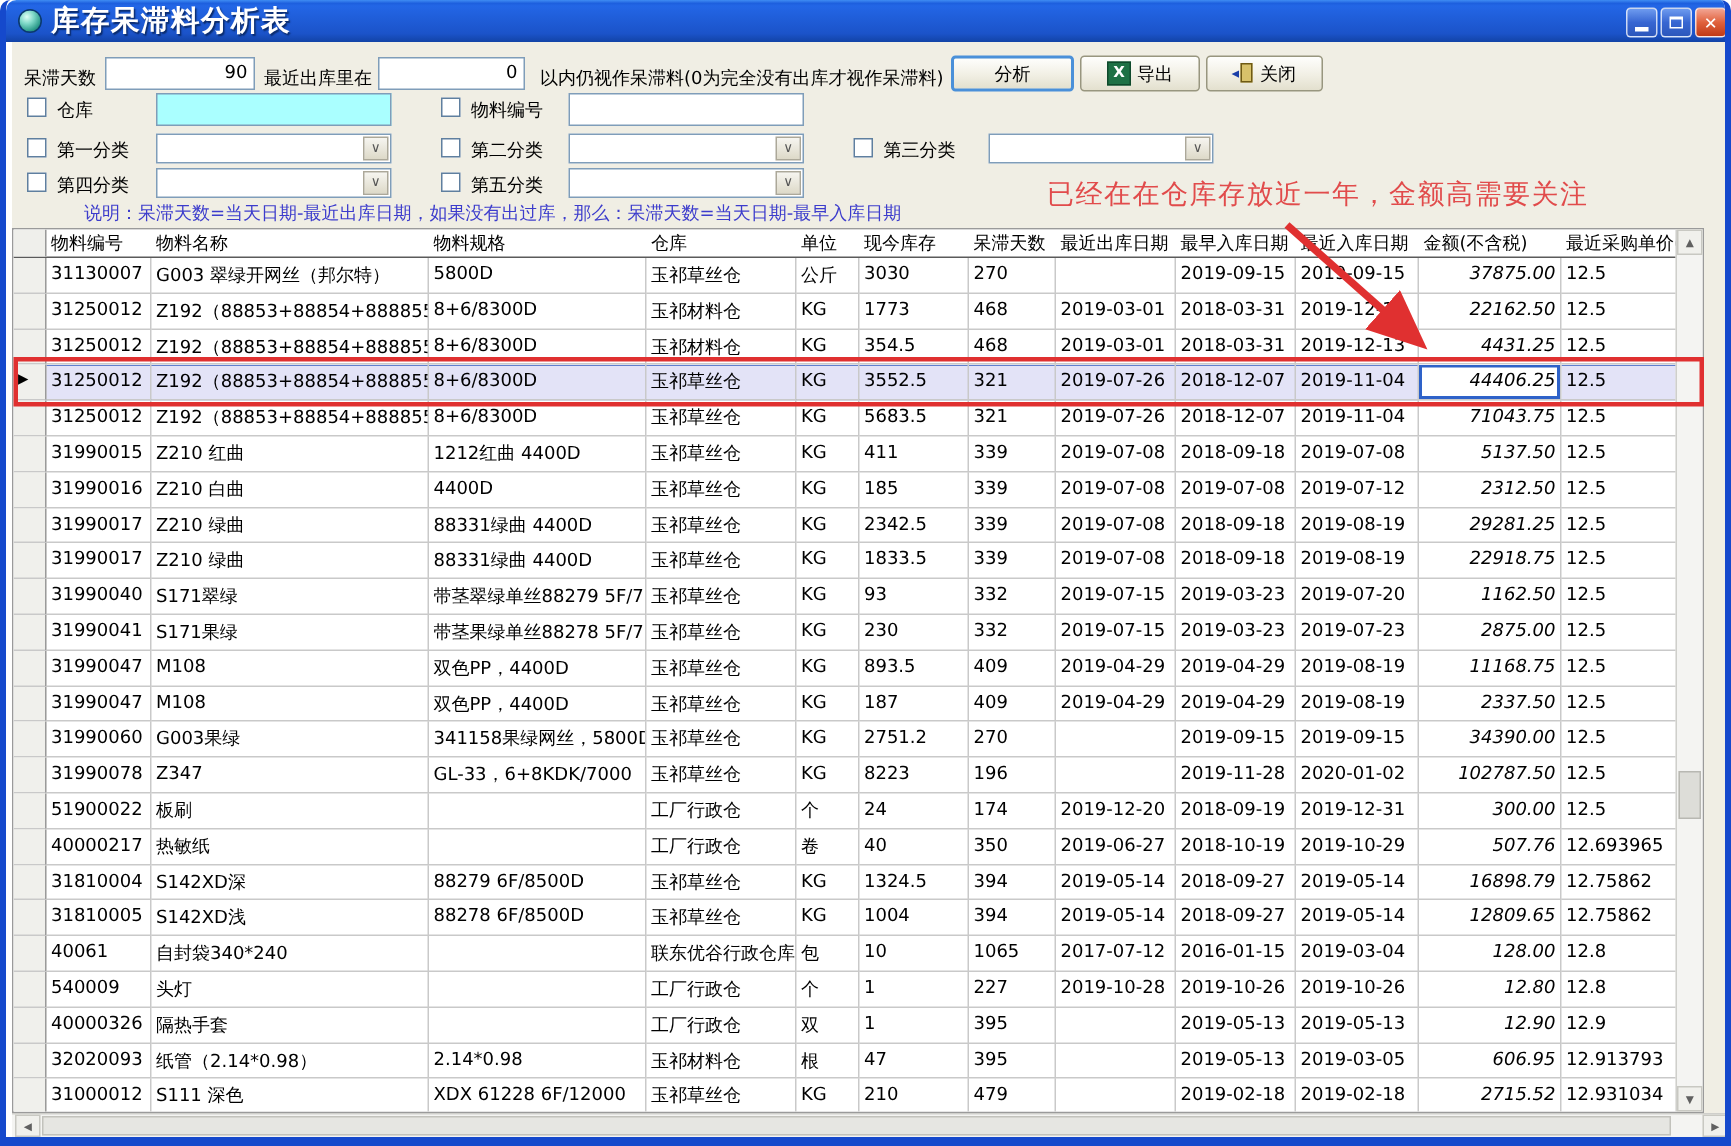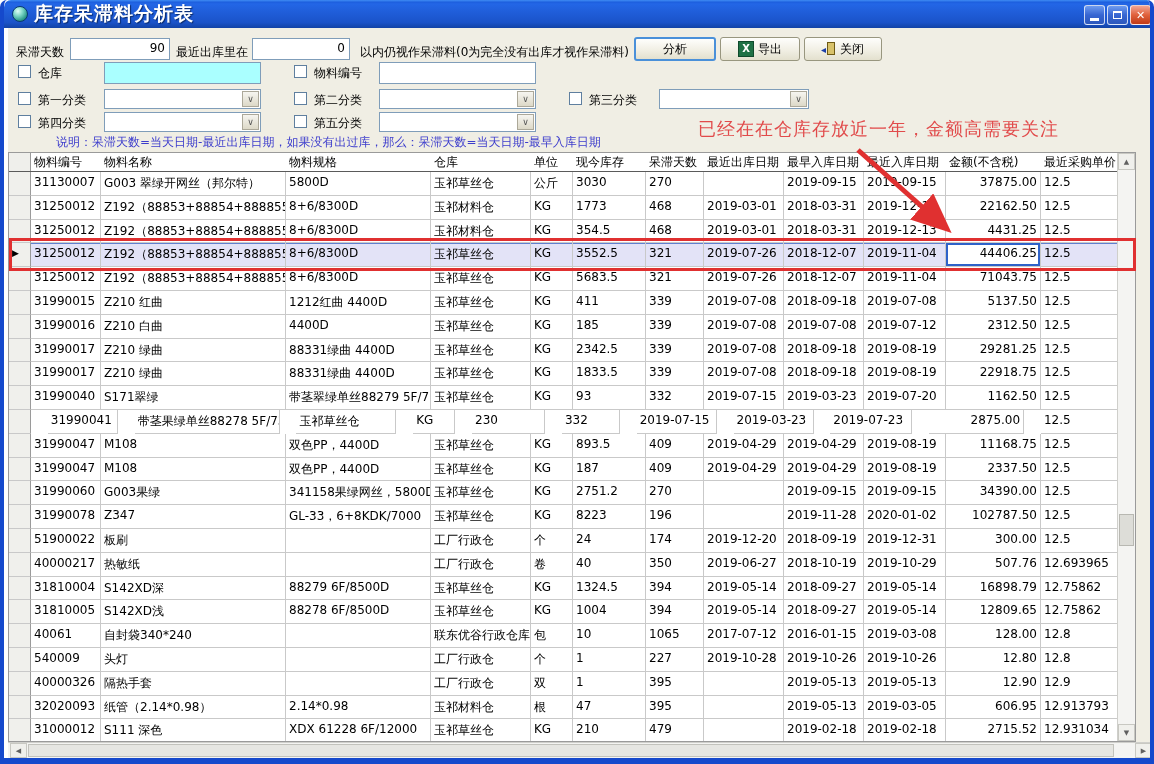--- a/index.html
+++ b/index.html
@@ -45,21 +45,21 @@
   .table{position:absolute;left:0;top:124px;width:1128px;height:590px;background:#fff;border:1px solid #9A9A9A;box-sizing:border-box;}
   .gridclip{position:absolute;left:0;top:0;width:1109px;height:588px;overflow:hidden;}
   .thead{display:flex;height:19px;background:#fff;border-bottom:1px solid #5A5A5A;box-sizing:border-box;width:1124px;}
   .th{font-size:12px;padding:1px 3px 0 3px;box-sizing:border-box;white-space:nowrap;overflow:hidden;flex:none;}
   .th.r{text-align:left;}
   .thind{width:22px;flex:none;background:#EFEFEB;border-right:1px solid #9A9A9A;box-sizing:border-box;}
   .tr{display:flex;height:23.8px;box-sizing:border-box;width:1124px;background:#fff;justify-content:space-between;}
   .tr.hl{background:var(--hl-row);box-shadow:inset 0 0 0 1px #6080D0;}
   .td{font-size:12px;padding:3px 3px 0 3px;box-sizing:border-box;border-right:1px solid var(--grid-line);
     border-bottom:1px solid var(--grid-line);white-space:nowrap;overflow:hidden;flex:none;}
-  .td.r{text-align:right;}
+  .td.r{text-align:right;font-style:italic;}
   .td.ind{width:22px;background:#F0F0EC;border-right:1px solid #9A9A9A;color:#000;font-size:9px;padding:5px 0 0 3px;}
   .td.focus{background:#fff;box-shadow:inset 0 0 0 2px var(--focus-border);}
   .c0{width:70px}.c1{width:185px}.c2{width:145px}.c3{width:100px}.c4{width:42px}.c5{width:73px}
   .c6{width:58px}.c7{width:80px}.c8{width:80px}.c9{width:82px}.c10{width:95px}.c11{width:92px}
   
   .vsb{position:absolute;right:0;top:0;width:18px;height:588px;background:#F4F4F2;border-left:1px solid #CFCFCB;box-sizing:border-box;}
   .sbtn{position:absolute;left:0;width:17px;height:17px;background:#F0F0EC;border:1px solid #C8C8C2;box-sizing:border-box;
     color:#606060;font-size:9px;display:flex;align-items:center;justify-content:center;cursor:pointer;}
   .vsb .up{top:0;} .vsb .dn{bottom:0;}
   .vthumb{position:absolute;left:1px;top:361px;width:15px;height:32px;background:#DDDDD8;border:1px solid #B8B8B2;box-sizing:border-box;cursor:pointer;}
@@ -328,20 +328,21 @@
               <div class="td c6">332</div>
               <div class="td c7">2019-07-15</div>
               <div class="td c8">2019-03-23</div>
               <div class="td c9">2019-07-20</div>
               <div class="td c10 r">1162.50</div>
               <div class="td c11">12.5</div>
             </div>
             <div class="tr">
               <div class="td ind"></div>
               <div class="td c0">31990041</div>
+              <div class="td c1">S171果绿</div>
               <div class="td c2">带茎果绿单丝88278 5F/7300</div>
               <div class="td c3">玉祁草丝仓</div>
               <div class="td c4">KG</div>
               <div class="td c5">230</div>
               <div class="td c6">332</div>
               <div class="td c7">2019-07-15</div>
               <div class="td c8">2019-03-23</div>
               <div class="td c9">2019-07-23</div>
               <div class="td c10 r">2875.00</div>
               <div class="td c11">12.5</div>
@@ -470,21 +471,21 @@
               <div class="td ind"></div>
               <div class="td c0">40061</div>
               <div class="td c1">自封袋340*240</div>
               <div class="td c2"></div>
               <div class="td c3">联东优谷行政仓库</div>
               <div class="td c4">包</div>
               <div class="td c5">10</div>
               <div class="td c6">1065</div>
               <div class="td c7">2017-07-12</div>
               <div class="td c8">2016-01-15</div>
-              <div class="td c9">2019-03-08</div>
+              <div class="td c9">2019-03-04</div>
               <div class="td c10 r">128.00</div>
               <div class="td c11">12.8</div>
             </div>
             <div class="tr">
               <div class="td ind"></div>
               <div class="td c0">540009</div>
               <div class="td c1">头灯</div>
               <div class="td c2"></div>
               <div class="td c3">工厂行政仓</div>
               <div class="td c4">个</div>

